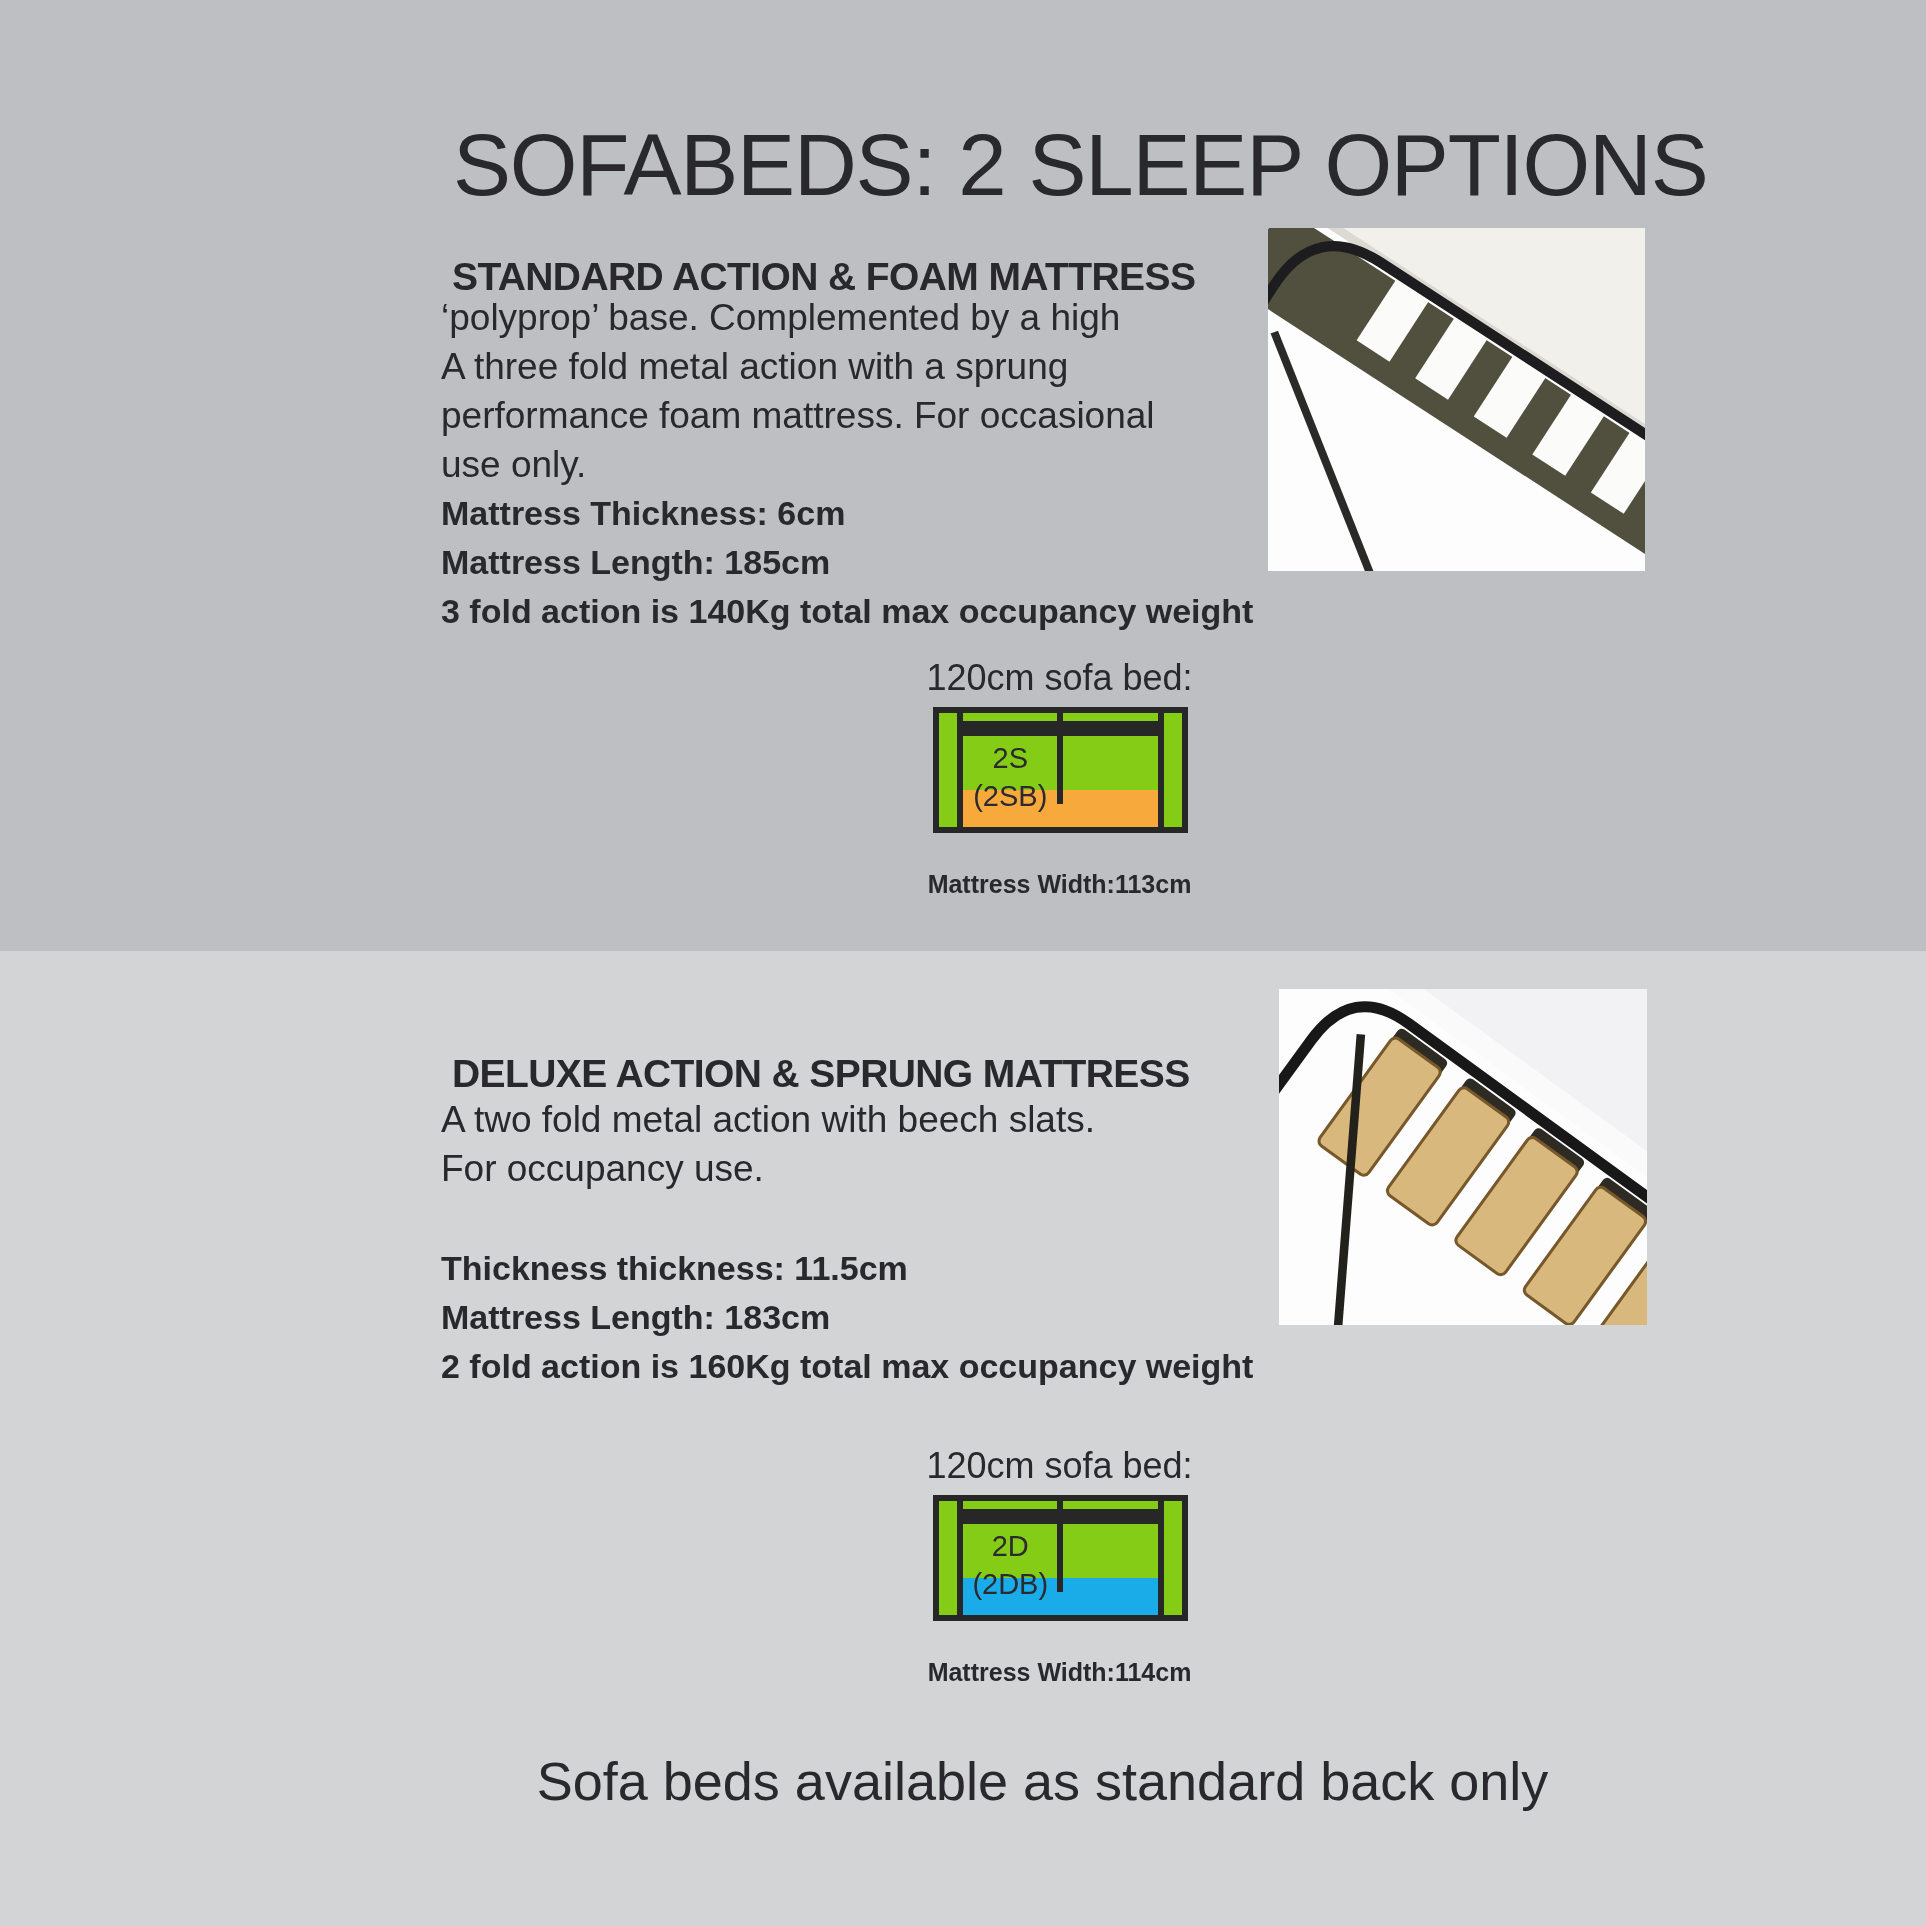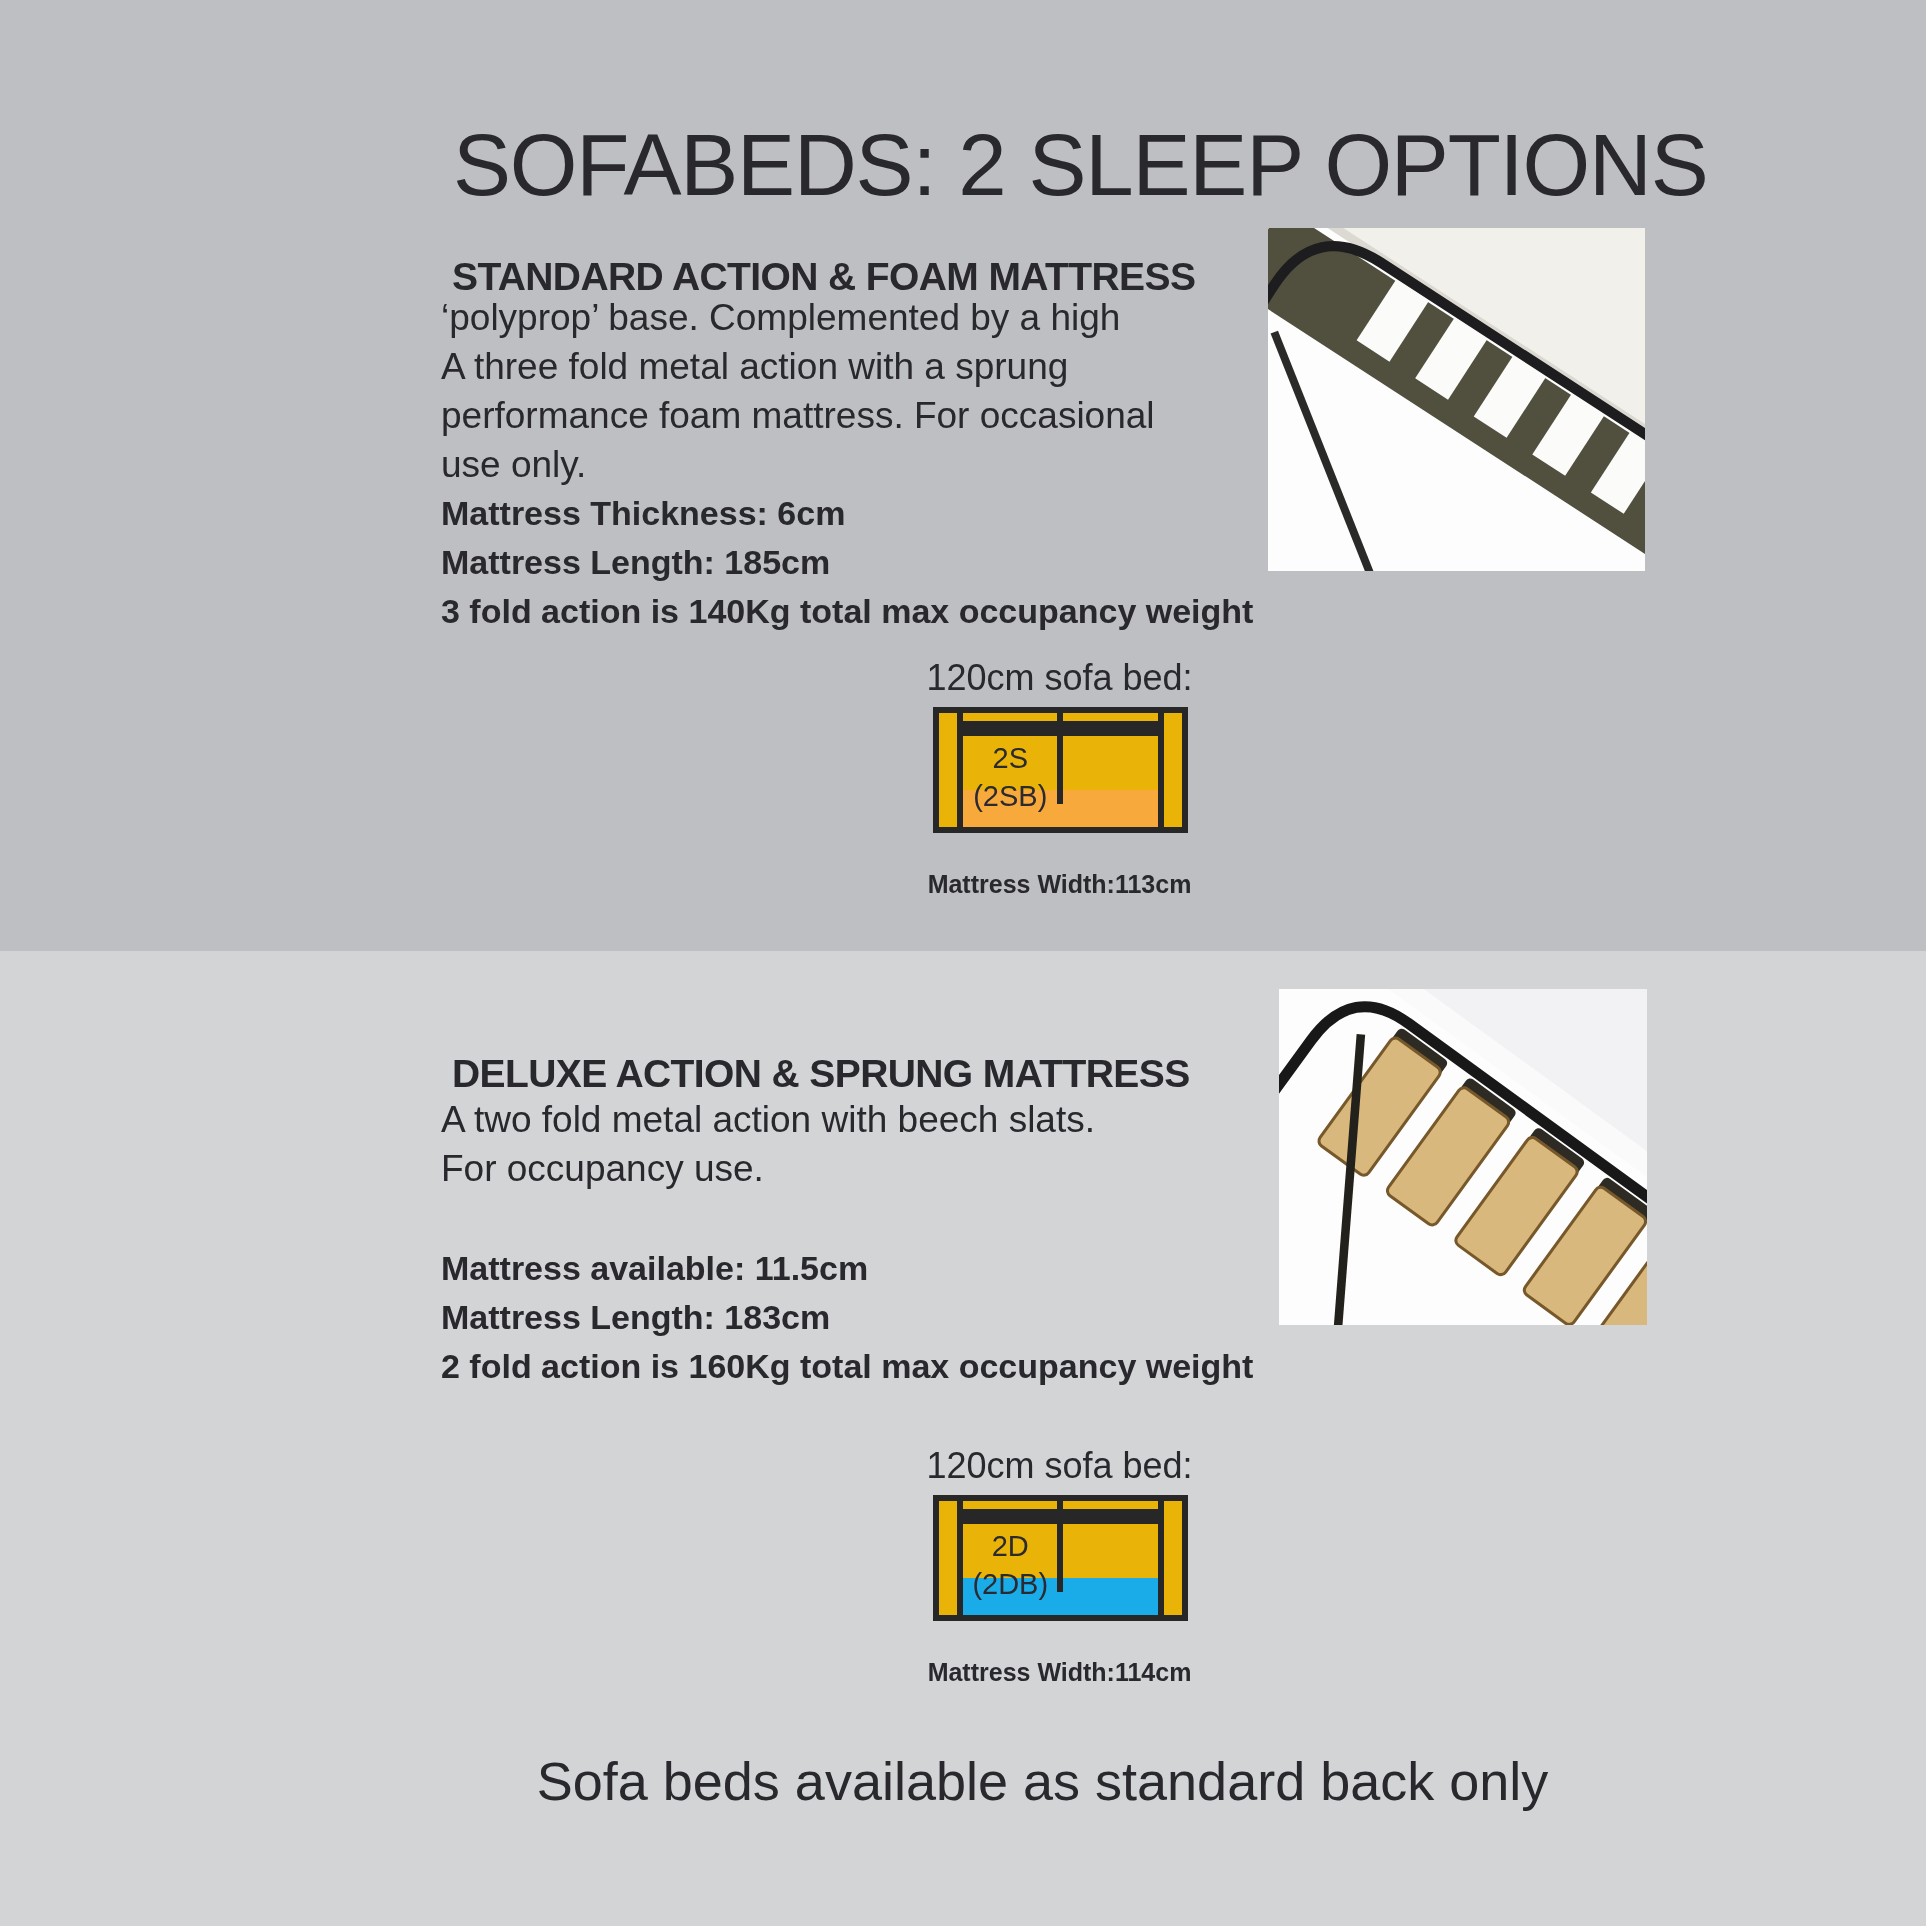--- a/index.html
+++ b/index.html
@@ -27,21 +27,21 @@
   .specs{font-size:34px;line-height:49px;font-weight:700;color:var(--ink,#26252a);white-space:nowrap;}
   .caption{font-size:36px;font-weight:400;text-align:center;width:429px;color:var(--ink,#2e2d33);}
   .width-label{font-size:25px;font-weight:700;text-align:center;width:429px;color:var(--ink,#26252a);white-space:nowrap;}
   .footnote{
     left:430px;top:1750px;width:1225px;text-align:center;
     font-size:54px;font-weight:400;color:var(--ink,#26252a);white-space:nowrap;
   }
 
   
   .diagram{
-    width:255px;height:126px;background:#eab308;
+    width:255px;height:126px;background:#84cc16;
     border:6.7px solid var(--line,#272727);box-sizing:border-box;
   }
   .diagram .arm{position:absolute;top:0;bottom:0;width:5.5px;background:var(--line,#272727);}
   .diagram .arm-l{left:18.4px;}
   .diagram .arm-r{right:18.4px;}
   .diagram .backbar{position:absolute;left:18.4px;right:18.4px;top:8px;height:14.7px;background:var(--line,#272727);}
   .diagram .divider{position:absolute;left:calc(50% - 3.1px);top:0;width:5.5px;height:91px;background:var(--line,#272727);}
   .diagram .fill{position:absolute;left:24px;right:24px;bottom:0;height:37px;}
   .fill-std{background:var(--accent-standard,#f8a93c);}
   .fill-dlx{background:var(--accent-deluxe,#19ace8);}
@@ -125,21 +125,21 @@
 </svg>
 
 <h2 class="abs sec-heading h-dlx">DELUXE ACTION &amp; SPRUNG MATTRESS</h2>
 
 <div class="abs bodytext body-dlx">
   <div>A two fold metal action with beech slats.</div>
   <div>For occupancy use.</div>
 </div>
 
 <div class="abs specs specs-dlx">
-  <div>Mattress available: 11.5cm</div>
+  <div>Thickness thickness: 11.5cm</div>
   <div>Mattress Length: 183cm</div>
   <div>2 fold action is 160Kg total max occupancy weight</div>
 </div>
 
 <div class="abs caption cap-dlx">120cm sofa bed:</div>
 
 <div class="abs diagram diagram-dlx">
   <div class="fill fill-dlx"></div>
   <div class="arm arm-l"></div>
   <div class="arm arm-r"></div>

